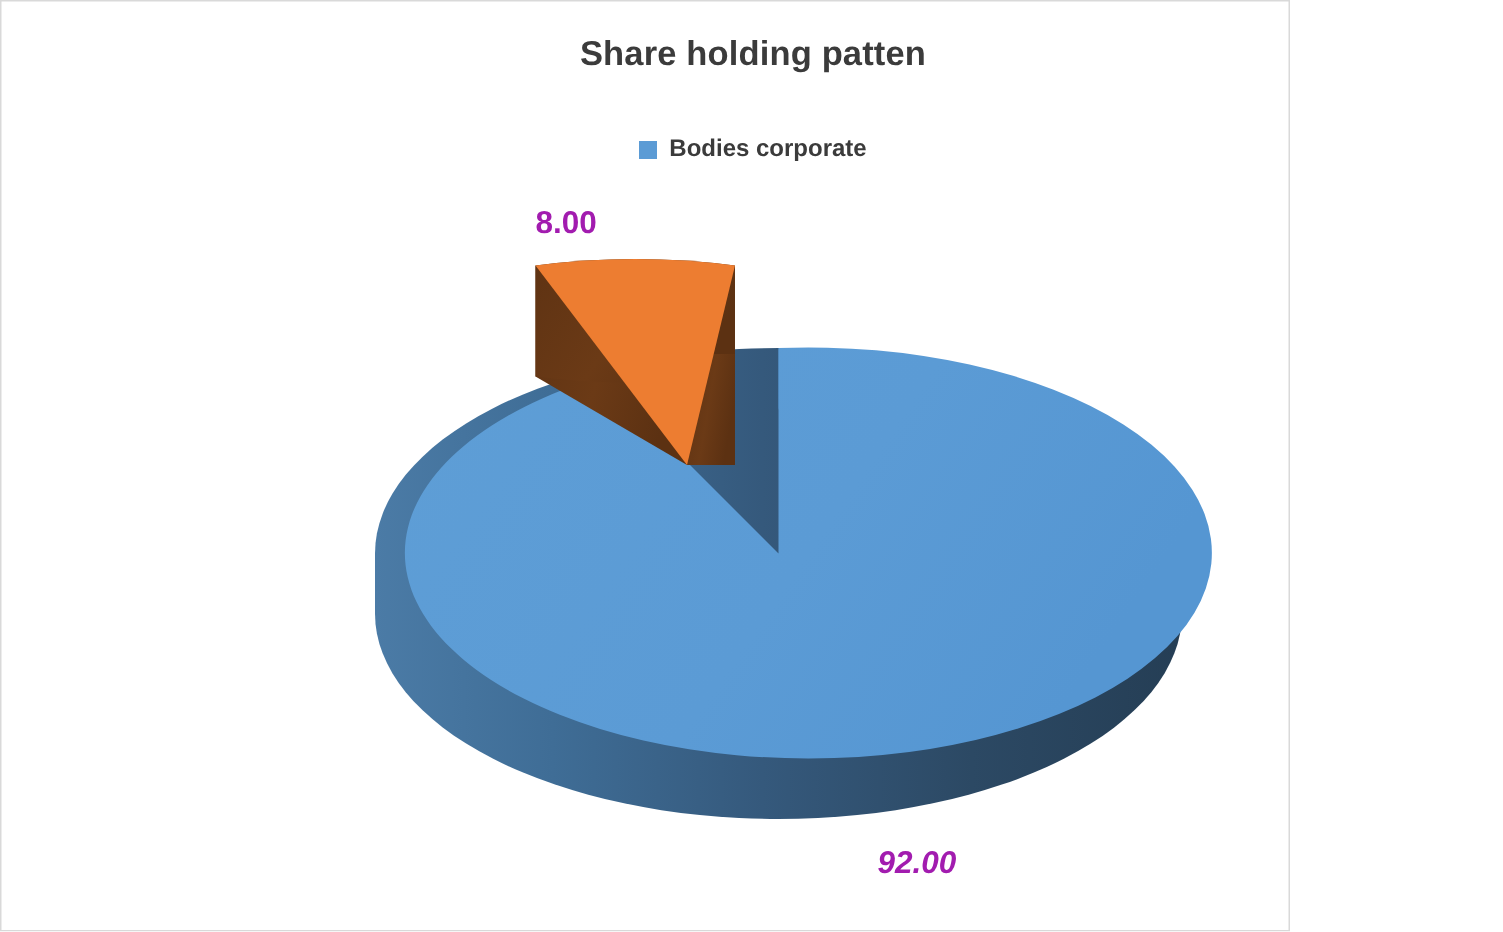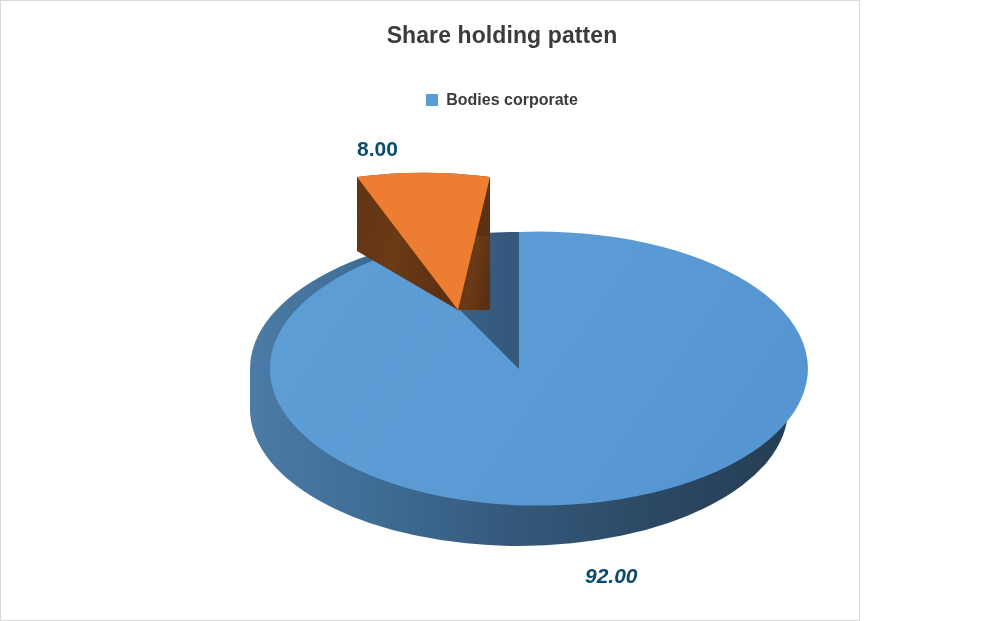--- a/index.html
+++ b/index.html
@@ -62,21 +62,21 @@
   }
   #pie-svg {
     position: absolute;
     left: 0;
     top: 0;
   }
   .value-label {
     position: absolute;
     font-size: 21px;
     font-weight: bold;
-    color: #0c4a6e;
+    color: #a21caf;
     white-space: nowrap;
     line-height: 24px;
   }
   #label-orange {
     left: 356px;
     top: 136px;
   }
   #label-blue {
     left: 584px;
     top: 563px;

